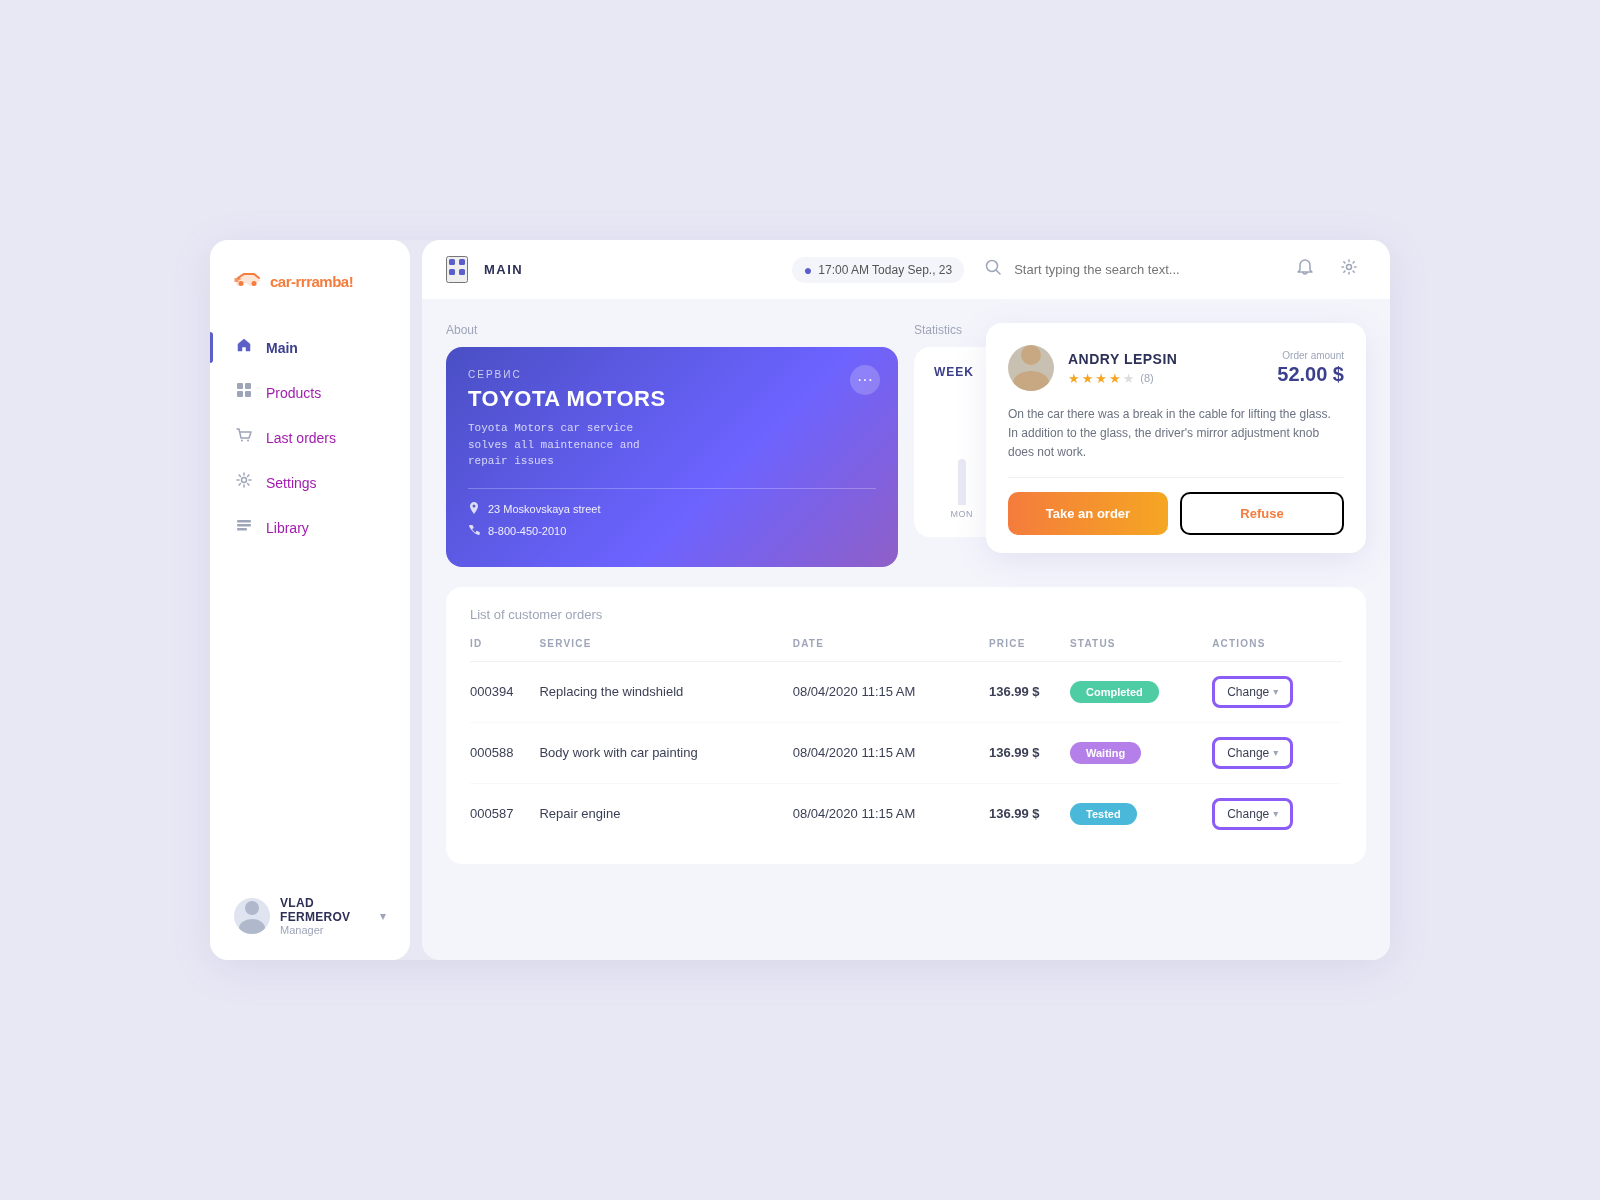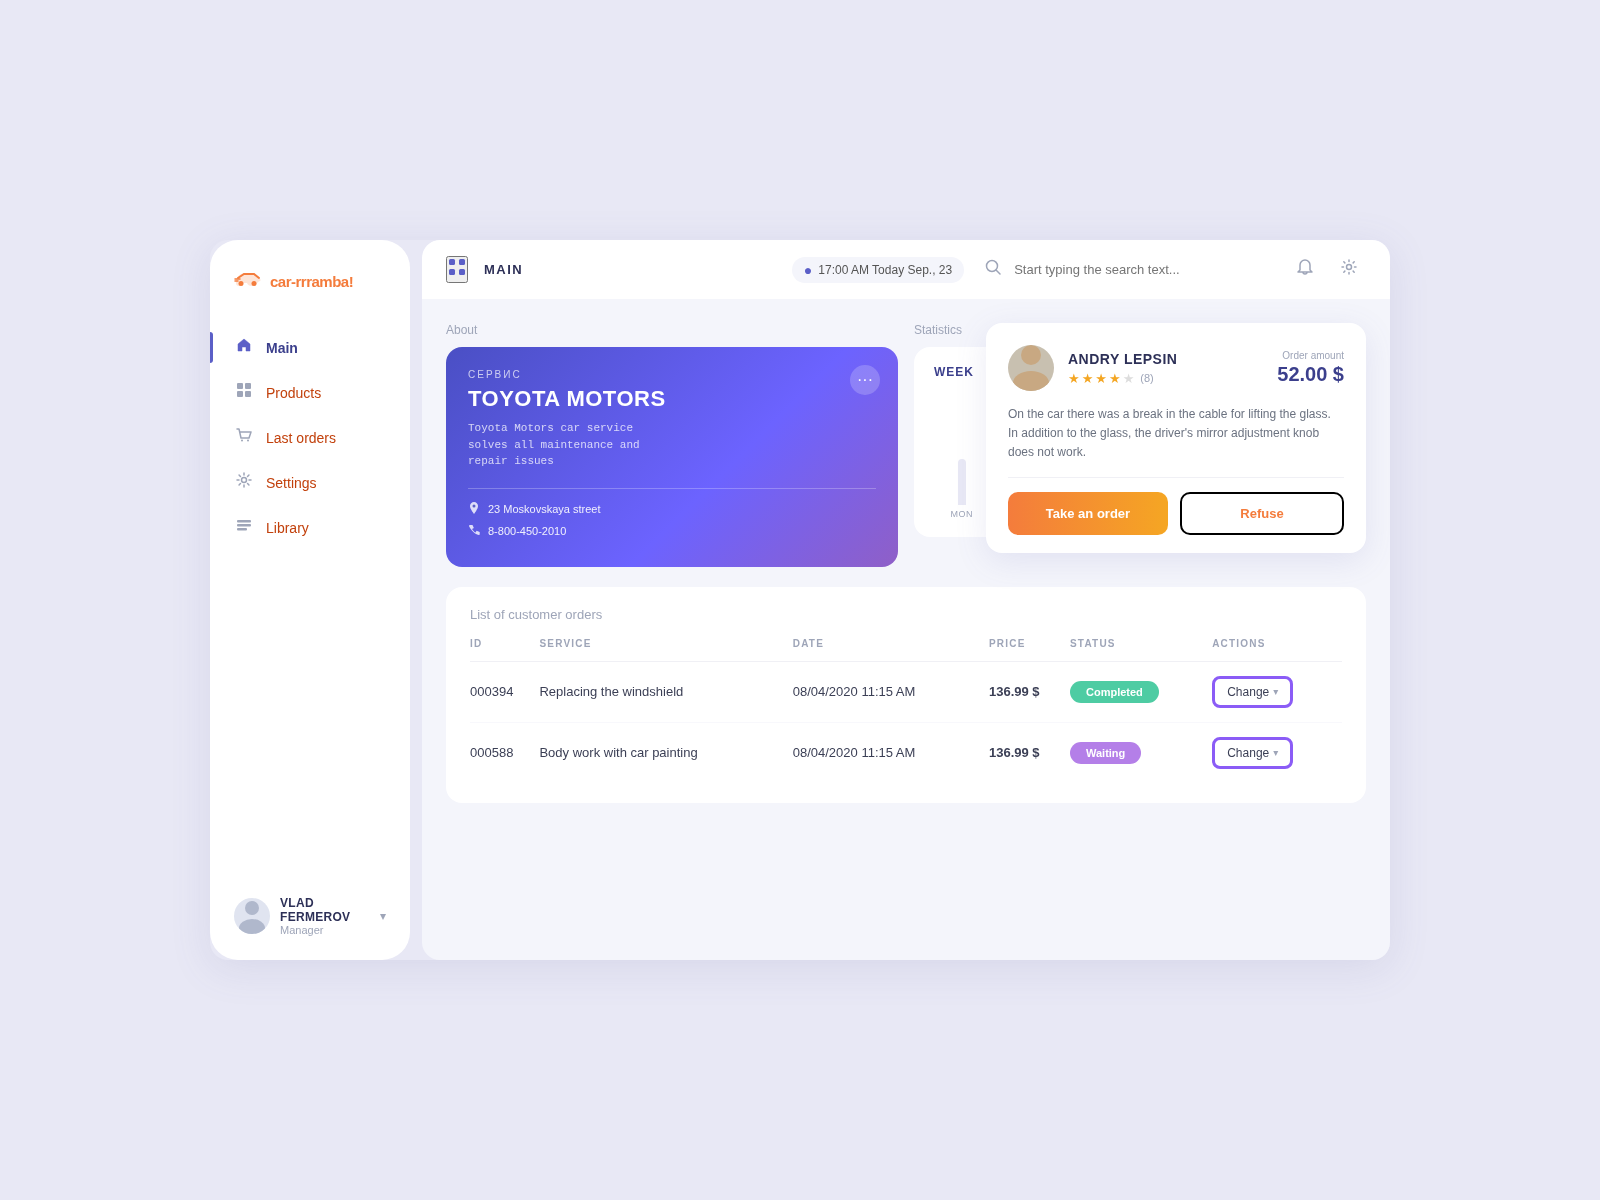--- a/index.html
+++ b/index.html
@@ -18,21 +18,21 @@
       min-height: 720px;
       border-radius: 18px;
       overflow: visible;
       box-shadow: 0 8px 40px rgba(100,100,160,0.13);
     }
 
     
     .sidebar {
       width: 200px;
       background: #fff;
-      border-radius: 28px;
+      border-radius: 18px;
       display: flex;
       flex-direction: column;
       padding: 28px 0 24px 0;
       flex-shrink: 0;
       position: relative;
       z-index: 2;
     }
     .sidebar-logo {
       display: flex;
       align-items: center;
@@ -56,21 +56,21 @@
       gap: 2px;
     }
     .sidebar-item {
       display: flex;
       align-items: center;
       gap: 12px;
       padding: 11px 24px;
       cursor: pointer;
       border-radius: 0;
       font-size: 14px;
-      color: #c2410c;
+      color: #a21caf;
       position: relative;
       transition: color 0.15s;
     }
     .sidebar-item.active {
       color: #3b3f8c;
       font-weight: 600;
     }
     .sidebar-item.active::before {
       content: '';
       position: absolute;
@@ -743,18 +743,28 @@
               <tr>
                 <td class="td-id">000588</td>
                 <td>Body work with car painting</td>
                 <td>08/04/2020 11:15 AM</td>
                 <td class="td-price">136.99 $</td>
                 <td><span class="status-badge status-waiting">Waiting</span></td>
                 <td>
                   <button class="change-btn">Change <span class="arrow">▾</span></button>
                 </td>
               </tr>
+              <tr>
+                <td class="td-id">000587</td>
+                <td>Repair engine</td>
+                <td>08/04/2020 11:15 AM</td>
+                <td class="td-price">136.99 $</td>
+                <td><span class="status-badge status-tested">Tested</span></td>
+                <td>
+                  <button class="change-btn">Change <span class="arrow">▾</span></button>
+                </td>
+              </tr>
             </tbody>
         </table>
       </div>
     </div>
   </main>
 </div>
 
 </body></html>

